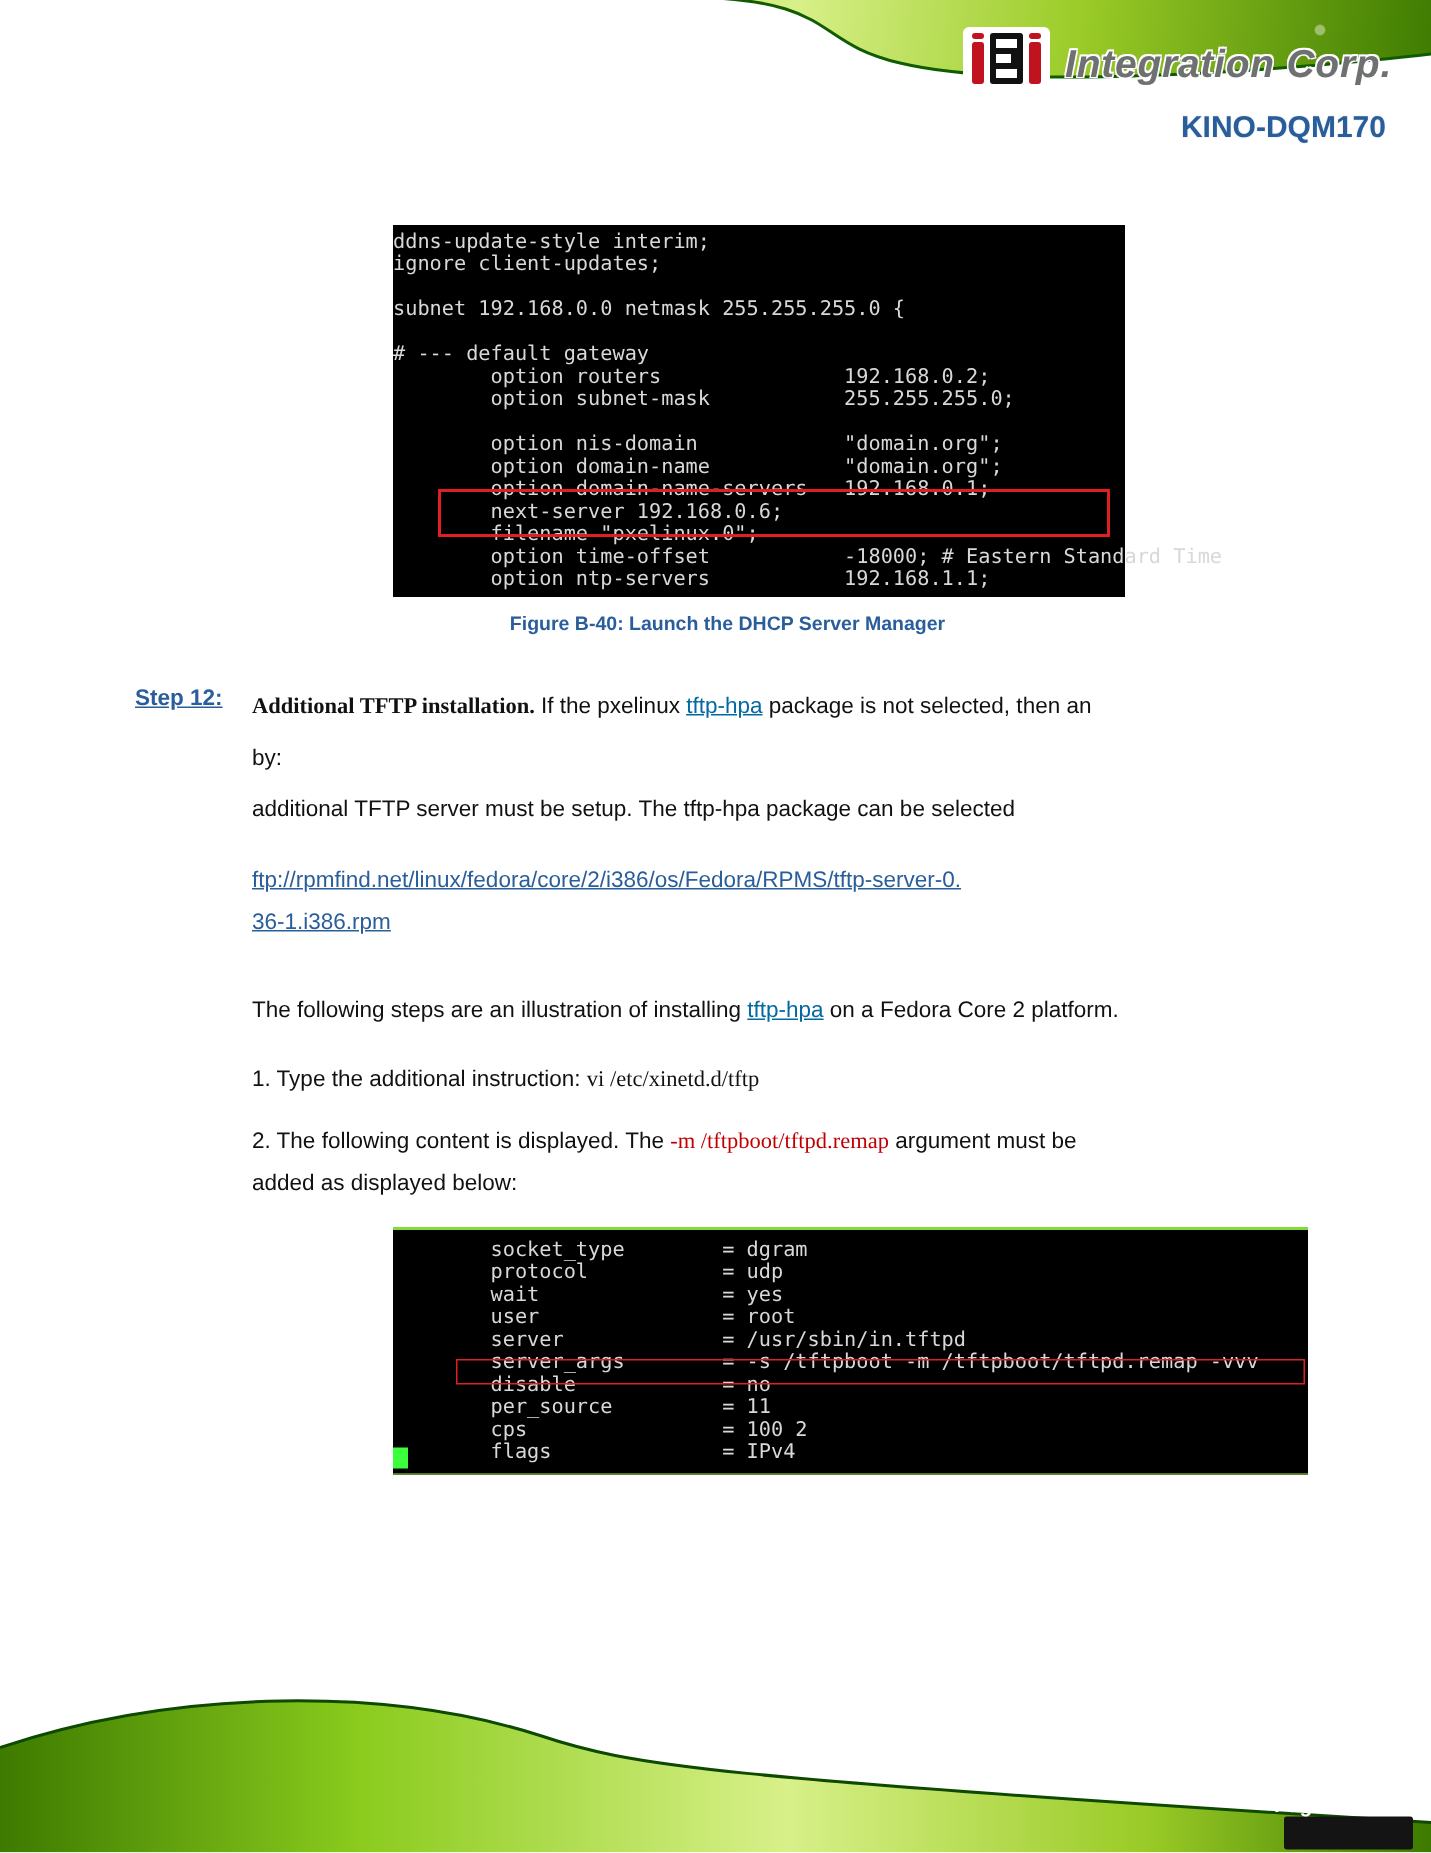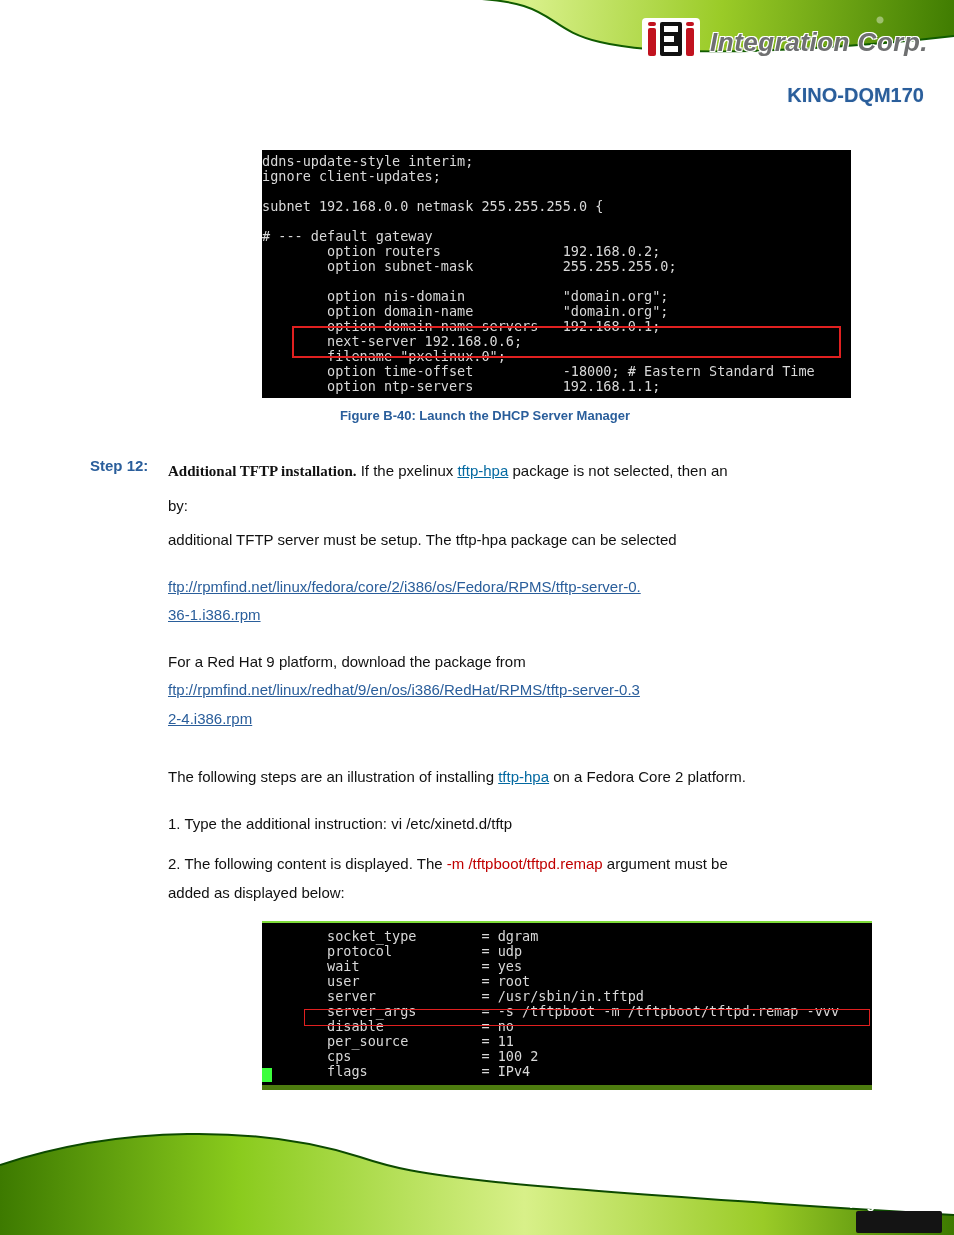--- a/index.html
+++ b/index.html
@@ -14,47 +14,47 @@
       linear-gradient(95deg, #5aa500 0%, #8acb1d 25%, #b5e24b 40%, #d8f089 55%, #9acb27 75%, #3d7a00 100%);
   }
   .top-banner .swoop { position: absolute; top: -10px; left: 0; right: 0; height: 130px; overflow: visible; }
   .top-banner .swoop svg { width: 100%; height: 100%; display: block; }
   .top-banner .brand { position: absolute; top: 18px; right: 26px; display: flex; align-items: center; gap: 10px; }
   .top-banner .brand .logo { width: 58px; height: 48px; background: #fff; border-radius: 4px; display:flex; align-items:center; justify-content:center; }
   .top-banner .brand .logo svg { width: 50px; height: 40px; }
   .top-banner .brand .txt { font-family: "Arial Black", Arial, sans-serif; font-weight: 900; font-style: italic; font-size: 26px; color: #6f7071; text-shadow: 1px 1px 0 #fff, -1px -1px 0 #fff, 1px -1px 0 #fff, -1px 1px 0 #fff; letter-spacing: 0.5px; }
 
   
-  .product-line { position: absolute; top: 84px; right: 30px; color: #2a5e9b; font-weight: 700; font-size: 20px; font-family: Arial, sans-serif; text-shadow: 0 0 1px rgba(42,94,155,.3); }
+  .product-line { position: absolute; top: 74px; right: 30px; color: #2a5e9b; font-weight: 700; font-size: 20px; font-family: Arial, sans-serif; text-shadow: 0 0 1px rgba(42,94,155,.3); }
 
   
   .col { position: absolute; top: 150px; left: 90px; width: 790px; }
 
   
-  .fig1 { margin-left: 172px; width: 589px; background: #000; padding: 4px 0 4px 0; font-family: "Courier New", monospace; color: #d8d8d8; font-size: 13.5px; line-height: 15px; position: relative; }
+  .fig1 { margin-left: 172px; width: 488px; background: #000; padding: 4px 0 4px 0; font-family: "Courier New", monospace; color: #d8d8d8; font-size: 13.5px; line-height: 15px; position: relative; }
   .fig1 pre { white-space: pre; margin: 0; }
   .fig1 .hlbox { position: absolute; left: 30px; right: 10px; top: 176px; height: 32px; border: 2px solid #e02020; }
 
   .caption { margin-top: 10px; text-align: center; color: #2a5e9b; font-weight: 700; font-size: 13px; }
 
   .step { margin-top: 34px; display: flex; gap: 18px; }
-  .stepnum { min-width: 60px; color: #2a5e9b; font-weight: 700; font-size: 15px; }
+  .stepnum { min-width: 60px; color: #2a5e9b; font-weight: 700; font-size: 15px; text-decoration: underline; }
   .stepbody { flex: 1; color: #111; font-size: 15px; line-height: 1.9; }
   .stepbody .sub { margin-top: 6px; }
 
-  .mono { font-family: Liberation Sans, sans-serif; }
+  .mono { font-family: Liberation Serif, serif; }
   .redtxt { color: #c00000; }
   .underline { text-decoration: underline; }
   .linkblue { color: #0369a1; }
   a.pkg { color: #2a5e9b; text-decoration: underline; }
 
   .parahdr { margin-top: 30px; color: #111; font-size: 15px; }
 
   
-  .fig2 { margin-top: 14px; margin-left: 172px; width: 610px; background: #000; padding: 6px 0; font-family: "Courier New", monospace; color: #d8d8d8; font-size: 13.5px; line-height: 15px; position: relative; border-top: 2px solid #7fdc3a; border-bottom: 5px solid #4d7c0f; }
+  .fig2 { margin-top: 14px; margin-left: 172px; width: 610px; background: #000; padding: 6px 0; font-family: "Courier New", monospace; color: #d8d8d8; font-size: 13.5px; line-height: 15px; position: relative; border-top: 2px solid #7fdc3a; border-bottom: 1px solid #4d7c0f; }
   .fig2 pre { white-space: pre; margin: 0; }
   .fig2 .hlbox2 { position: absolute; left: 42px; right: 2px; top: 86px; height: 17px; border: 1.5px solid #e02020; }
   .fig2 .cursor { position:absolute; left:0; bottom:3px; width:10px; height:14px; background:#3cff3c; }
 
   
   .bottom-banner { position: absolute; left: 0; bottom: 0; width: 954px; height: 130px; overflow: visible; }
   .bottom-banner svg { width: 100%; height: 100%; display:block; }
   .pagenum { position: absolute; right: 44px; bottom: 24px; color: #fff; font-weight: 700; font-size: 14px; }
 
 </style>
@@ -118,25 +118,20 @@
       <span style="font-weight:700;font-family:Liberation Serif, serif;">Additional TFTP installation.</span>
       <span>If the pxelinux </span><span class="linkblue underline">tftp-hpa</span><span> package is not selected, then an </span>
       <div class="sub">by:</div>
       <div class="sub">additional TFTP server must be setup. The tftp-hpa package can be selected </div>
 
       <div class="sub" style="margin-top:18px;">
         <div><a class="pkg" href="#">ftp://rpmfind.net/linux/fedora/core/2/i386/os/Fedora/RPMS/tftp-server-0.</a></div>
         <div><a class="pkg" href="#">36-1.i386.rpm</a></div>
       </div>
 
-      <div class="sub" style="margin-top:18px;">
-        <span>For a Red Hat 9 platform, download the package from </span>
-        <div><a class="pkg" href="#">ftp://rpmfind.net/linux/redhat/9/en/os/i386/RedHat/RPMS/tftp-server-0.3</a></div>
-        <div><a class="pkg" href="#">2-4.i386.rpm</a></div>
-      </div>
     </div>
   </div>
 
   <div class="parahdr" style="margin-left:78px; line-height:1.9;">
      <span>The following steps are an illustration of installing </span><span class="linkblue underline">tftp-hpa</span><span> on a Fedora Core 2 platform.</span>
      <div style="margin-top:18px;">
        1. <span>Type the additional instruction: </span><span class="mono">vi /etc/xinetd.d/tftp</span>
      </div>
      <div style="margin-top:12px;">
        2. <span>The following content is displayed. The </span><span class="mono redtxt">-m /tftpboot/tftpd.remap</span><span> argument must be </span>

